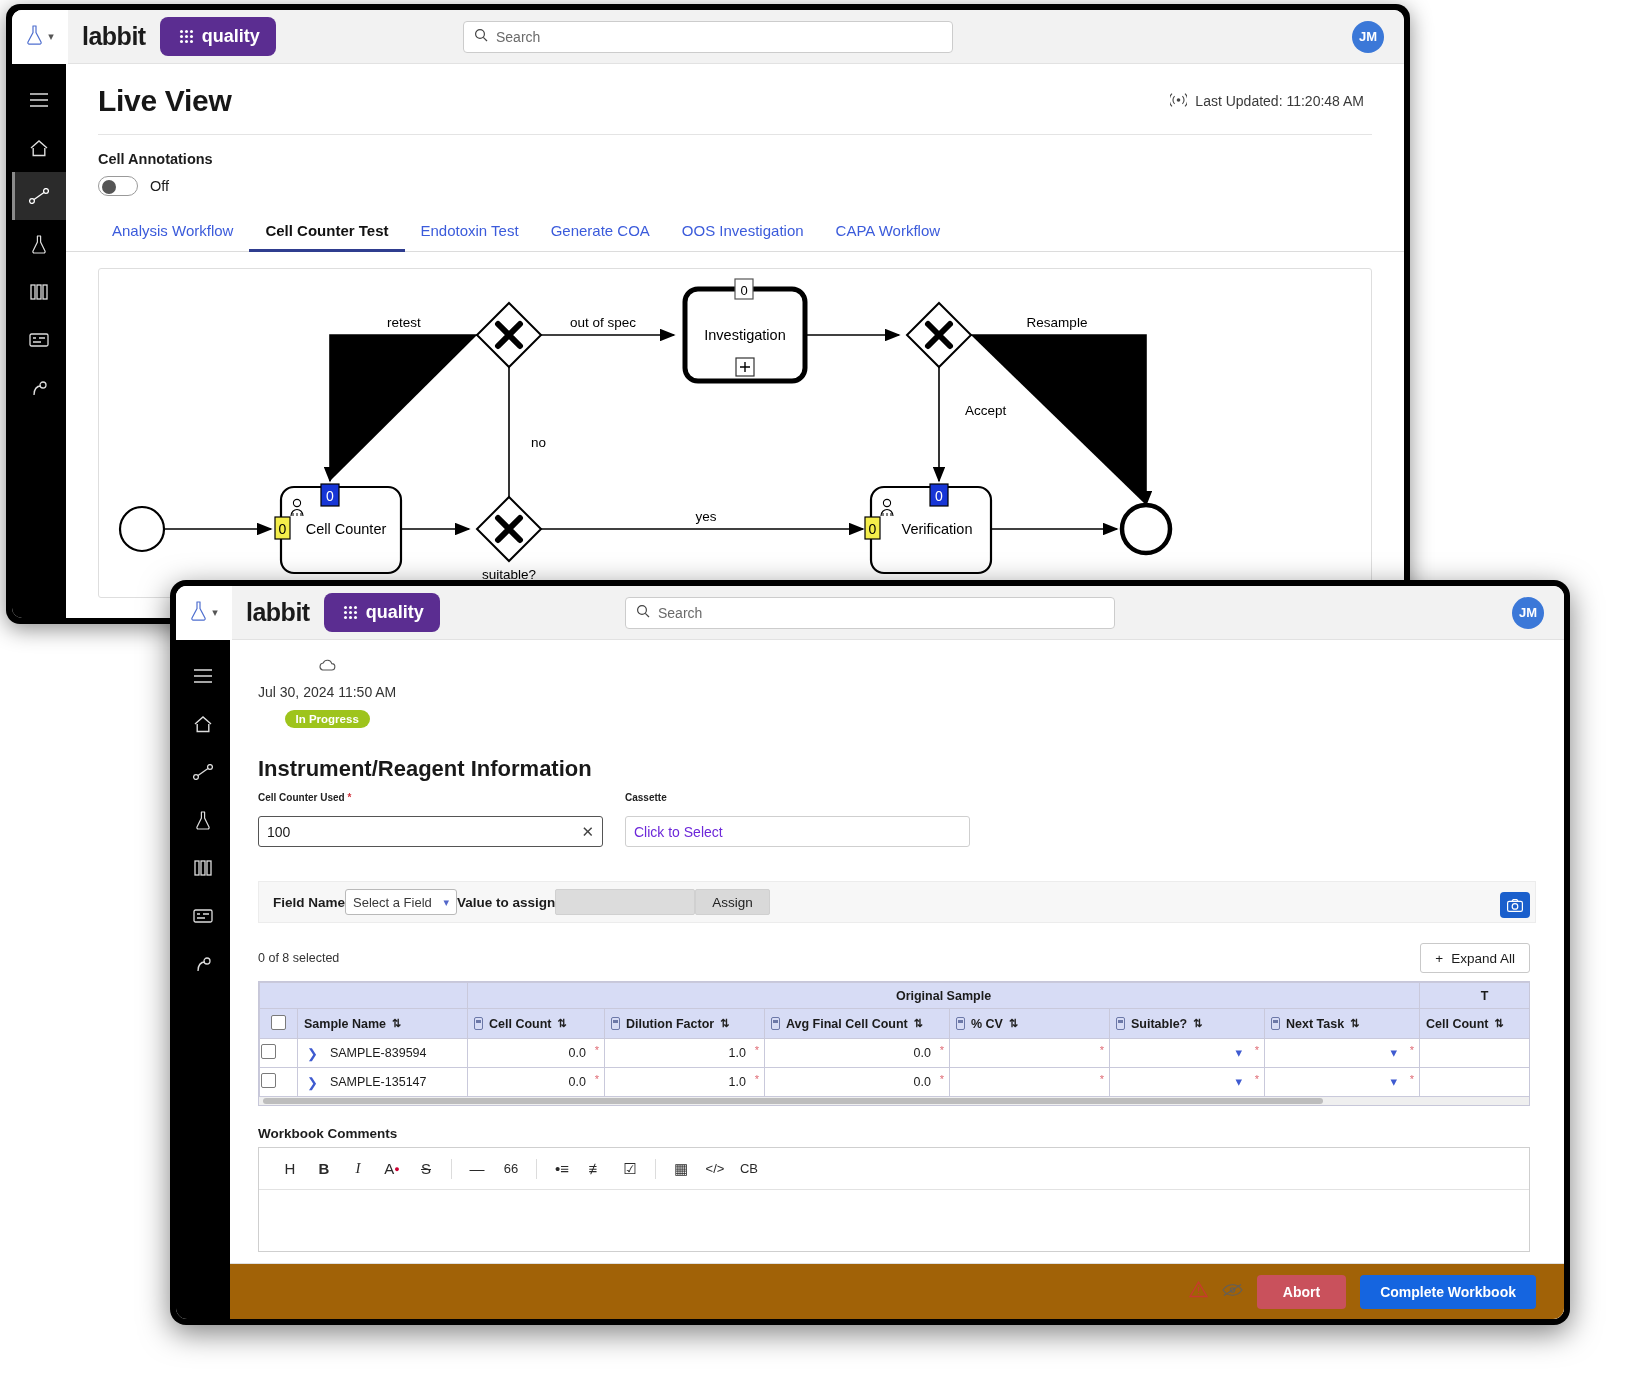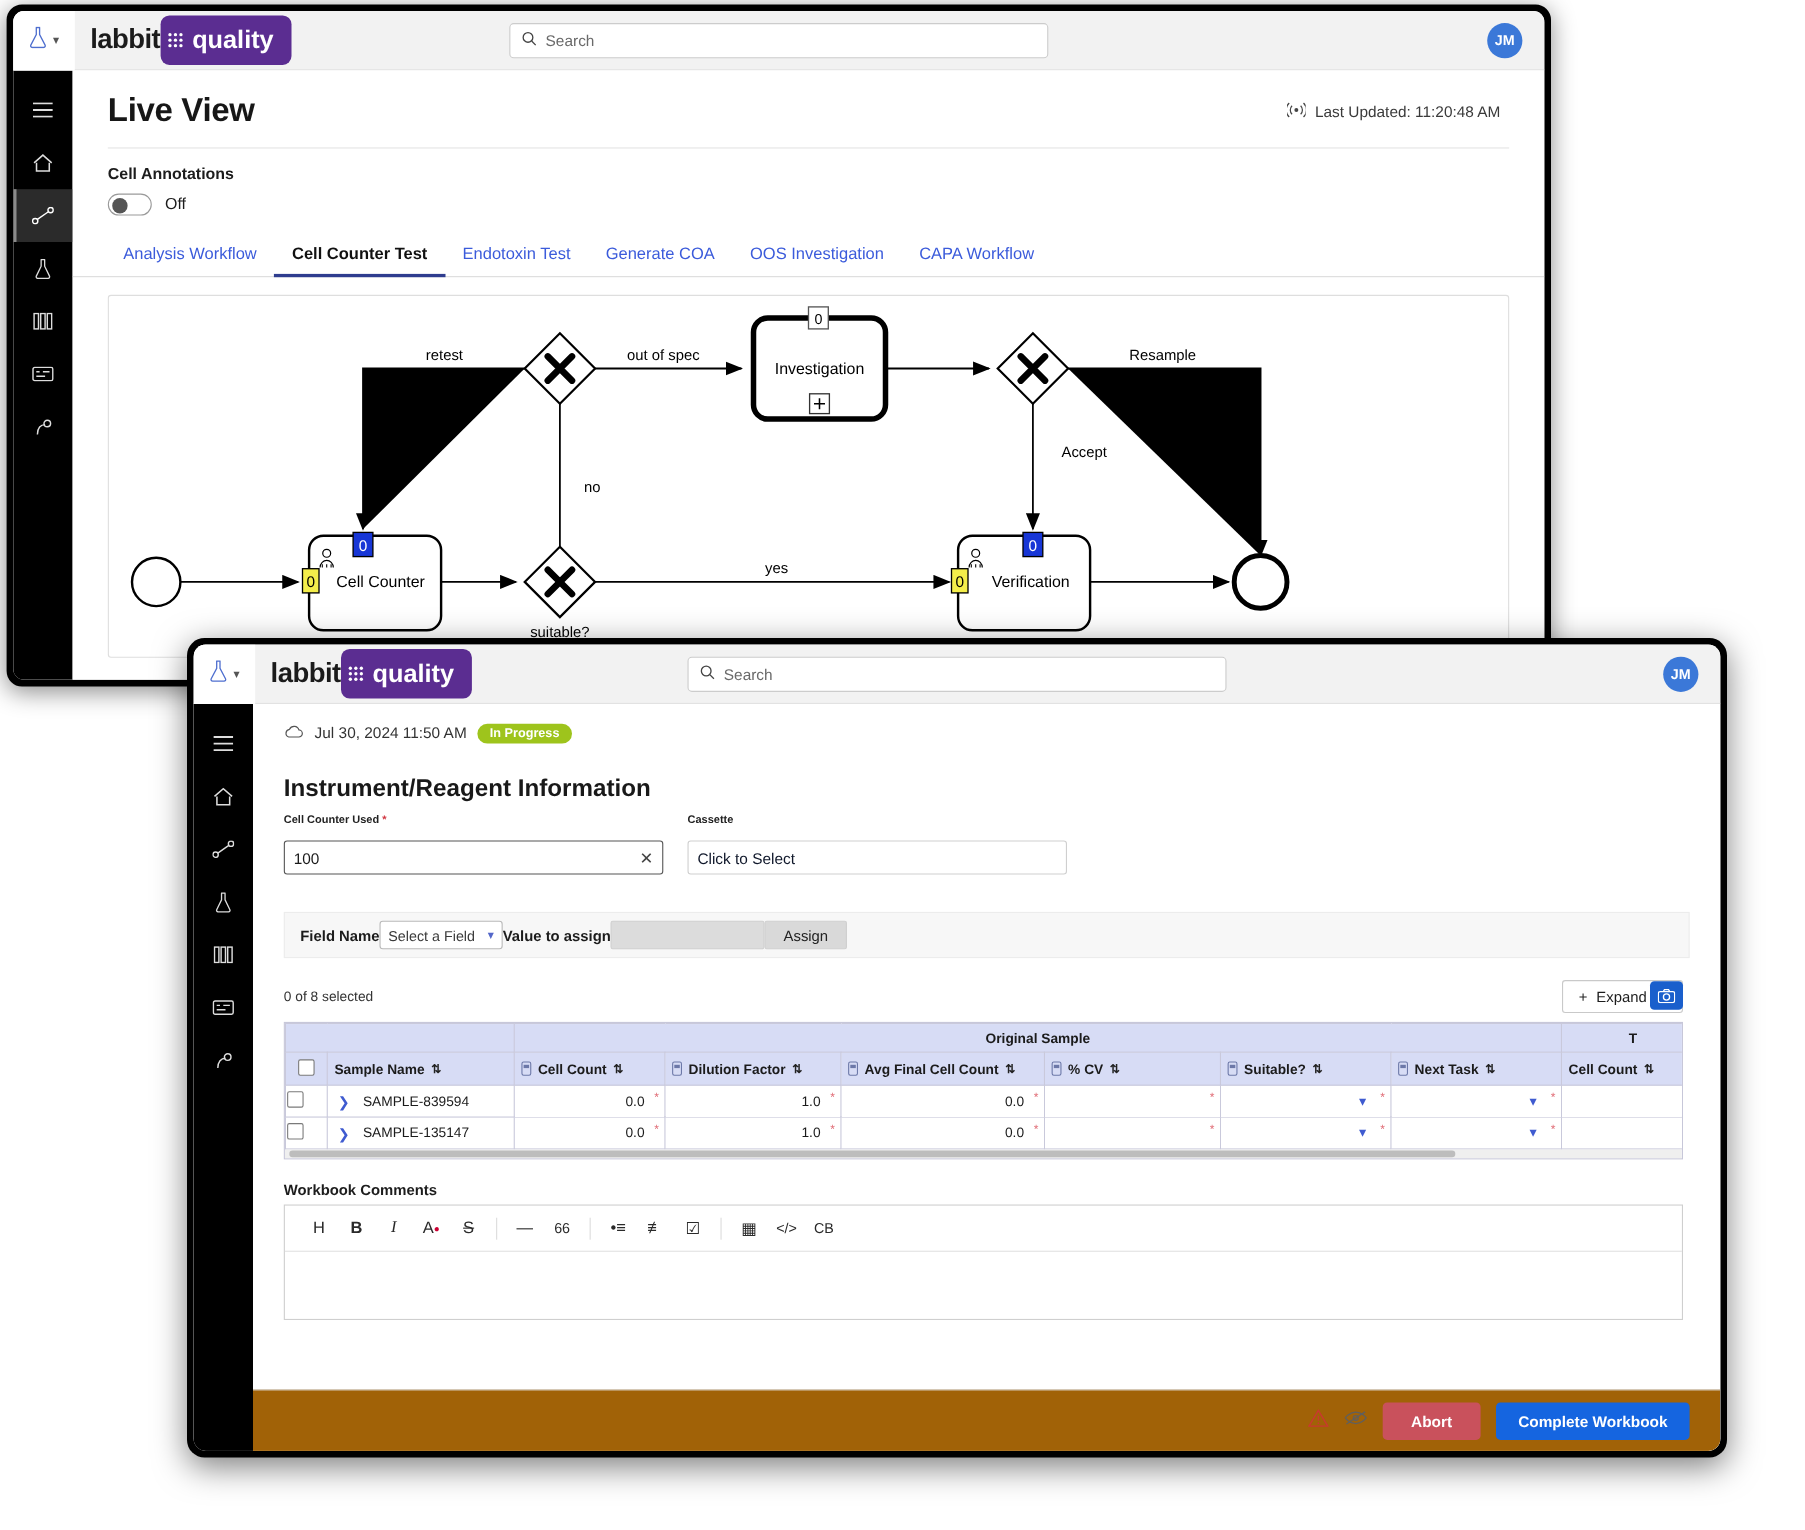--- a/index.html
+++ b/index.html
@@ -23,23 +23,23 @@
   .win1-inner { position:absolute; inset:6px 6px 6px 6px; border-radius:10px; overflow:hidden; background:#fff;}
   .topbar {
     height: 54px; background: #f2f2f2; display: flex; align-items: center;
     border-bottom: 1px solid #e2e2e2; position: relative;
   }
   .flask-btn { width: 56px; display:flex; align-items:center; justify-content:center; gap:5px; background:#fff; height:54px;}
   .flask-ico { color:#4f6fcf; }
   .caret { color:#555; font-size:11px; }
   .brand { font-size: 25px; font-weight: 700; letter-spacing:-0.5px; color:#1b1b1b; margin-left:14px; }
   .appchip {
-    background: #5b2d91; color:#fff; border-radius: 8px;
-    padding: 9px 16px 9px 7px; display:flex; align-items:center; gap:9px;
-    font-size:23px; font-weight:700;
+    margin-left: 14px; background: #5b2d91; color:#fff; border-radius: 8px;
+    padding: 9px 16px 9px 20px; display:flex; align-items:center; gap:9px;
+    font-size:18px; font-weight:700;
   }
   .grid-dots { display:grid; grid-template-columns: repeat(3, 3px); grid-gap:2px; }
   .grid-dots i { width:3px; height:3px; background:#fff; border-radius:50%; display:block;}
   .searchbox {
     position:absolute; left:50%; transform: translateX(-50%);
     width: 490px; height: 32px; background:#fff; border:1px solid #ccc; border-radius:4px;
     display:flex; align-items:center; padding: 0 10px; gap:8px; font-size:14px; color:#6a6a6a;
   }
   .avatar {
     position:absolute; right:20px; width:32px; height:32px; border-radius:50%;
@@ -82,33 +82,33 @@
   
   .win2 {
     position:absolute; left:170px; top:580px; width: 1400px; height: 745px;
     background:#000; border-radius:16px; box-shadow: 0 8px 30px rgba(0,0,0,.5);
     overflow:hidden;
   }
   .win2-inner { position:absolute; inset:6px; border-radius:11px; background:#fff; overflow:hidden; }
   .content2 { flex:1; background:#fff; position:relative; overflow:hidden;}
   .head2 { display:flex; align-items:center; justify-content:space-between; padding: 18px 34px 0 28px; }
   .title2 { font-size:27px; font-weight:700; color:#161616; letter-spacing:-0.3px;}
-  .meta2 { display:flex; gap:10px; font-size:14px; color:#333; }
+  .meta2 { display:flex; align-items:center; gap:10px; font-size:14px; color:#333;flex-direction:column; }
   .badge { background:#9ec41c; color:#fff; border-radius:11px; padding:3px 11px; font-size:11.5px; font-weight:600;}
   .sec-title { font-size:22px; font-weight:700; color:#191919; padding: 28px 0 0 28px;}
   .fields { display:flex; gap:22px; padding: 10px 0 0 28px; }
   .field { display:flex; flex-direction:column; }
   .flabel { font-size:10px; color:#222; font-weight:700; margin-bottom:13px;}
   .req { color:#d0343f; }
   .finput {
     width: 345px; height:31px; border:1px solid #555; border-radius:3px; background:#fff;
     display:flex; align-items:center; padding: 0 8px; font-size:14px; color:#1a1a1a;
     justify-content:space-between;
   }
-  .finput.light { border-color:#cfcfcf; color:#0f172a; }
+  .finput.light { border-color:#cfcfcf; color:#6d28d9; }
   .clear-x { color:#444; font-size:15px; cursor:pointer; }
   .camera-btn {
     position:absolute; right:34px; top:252px; width:30px; height:26px; border-radius:4px;
     background:#1a5fcc; display:flex; align-items:center; justify-content:center; color:#fff;
   }
   .assignbar {
     margin: 34px 28px 0 28px; background:#f7f7f7; border:1px solid #ececec;
     height:42px; display:flex; align-items:center; padding: 0 14px;
   }
   .ab-label { font-size:13.5px; font-weight:700; color:#1c1c1c; }

